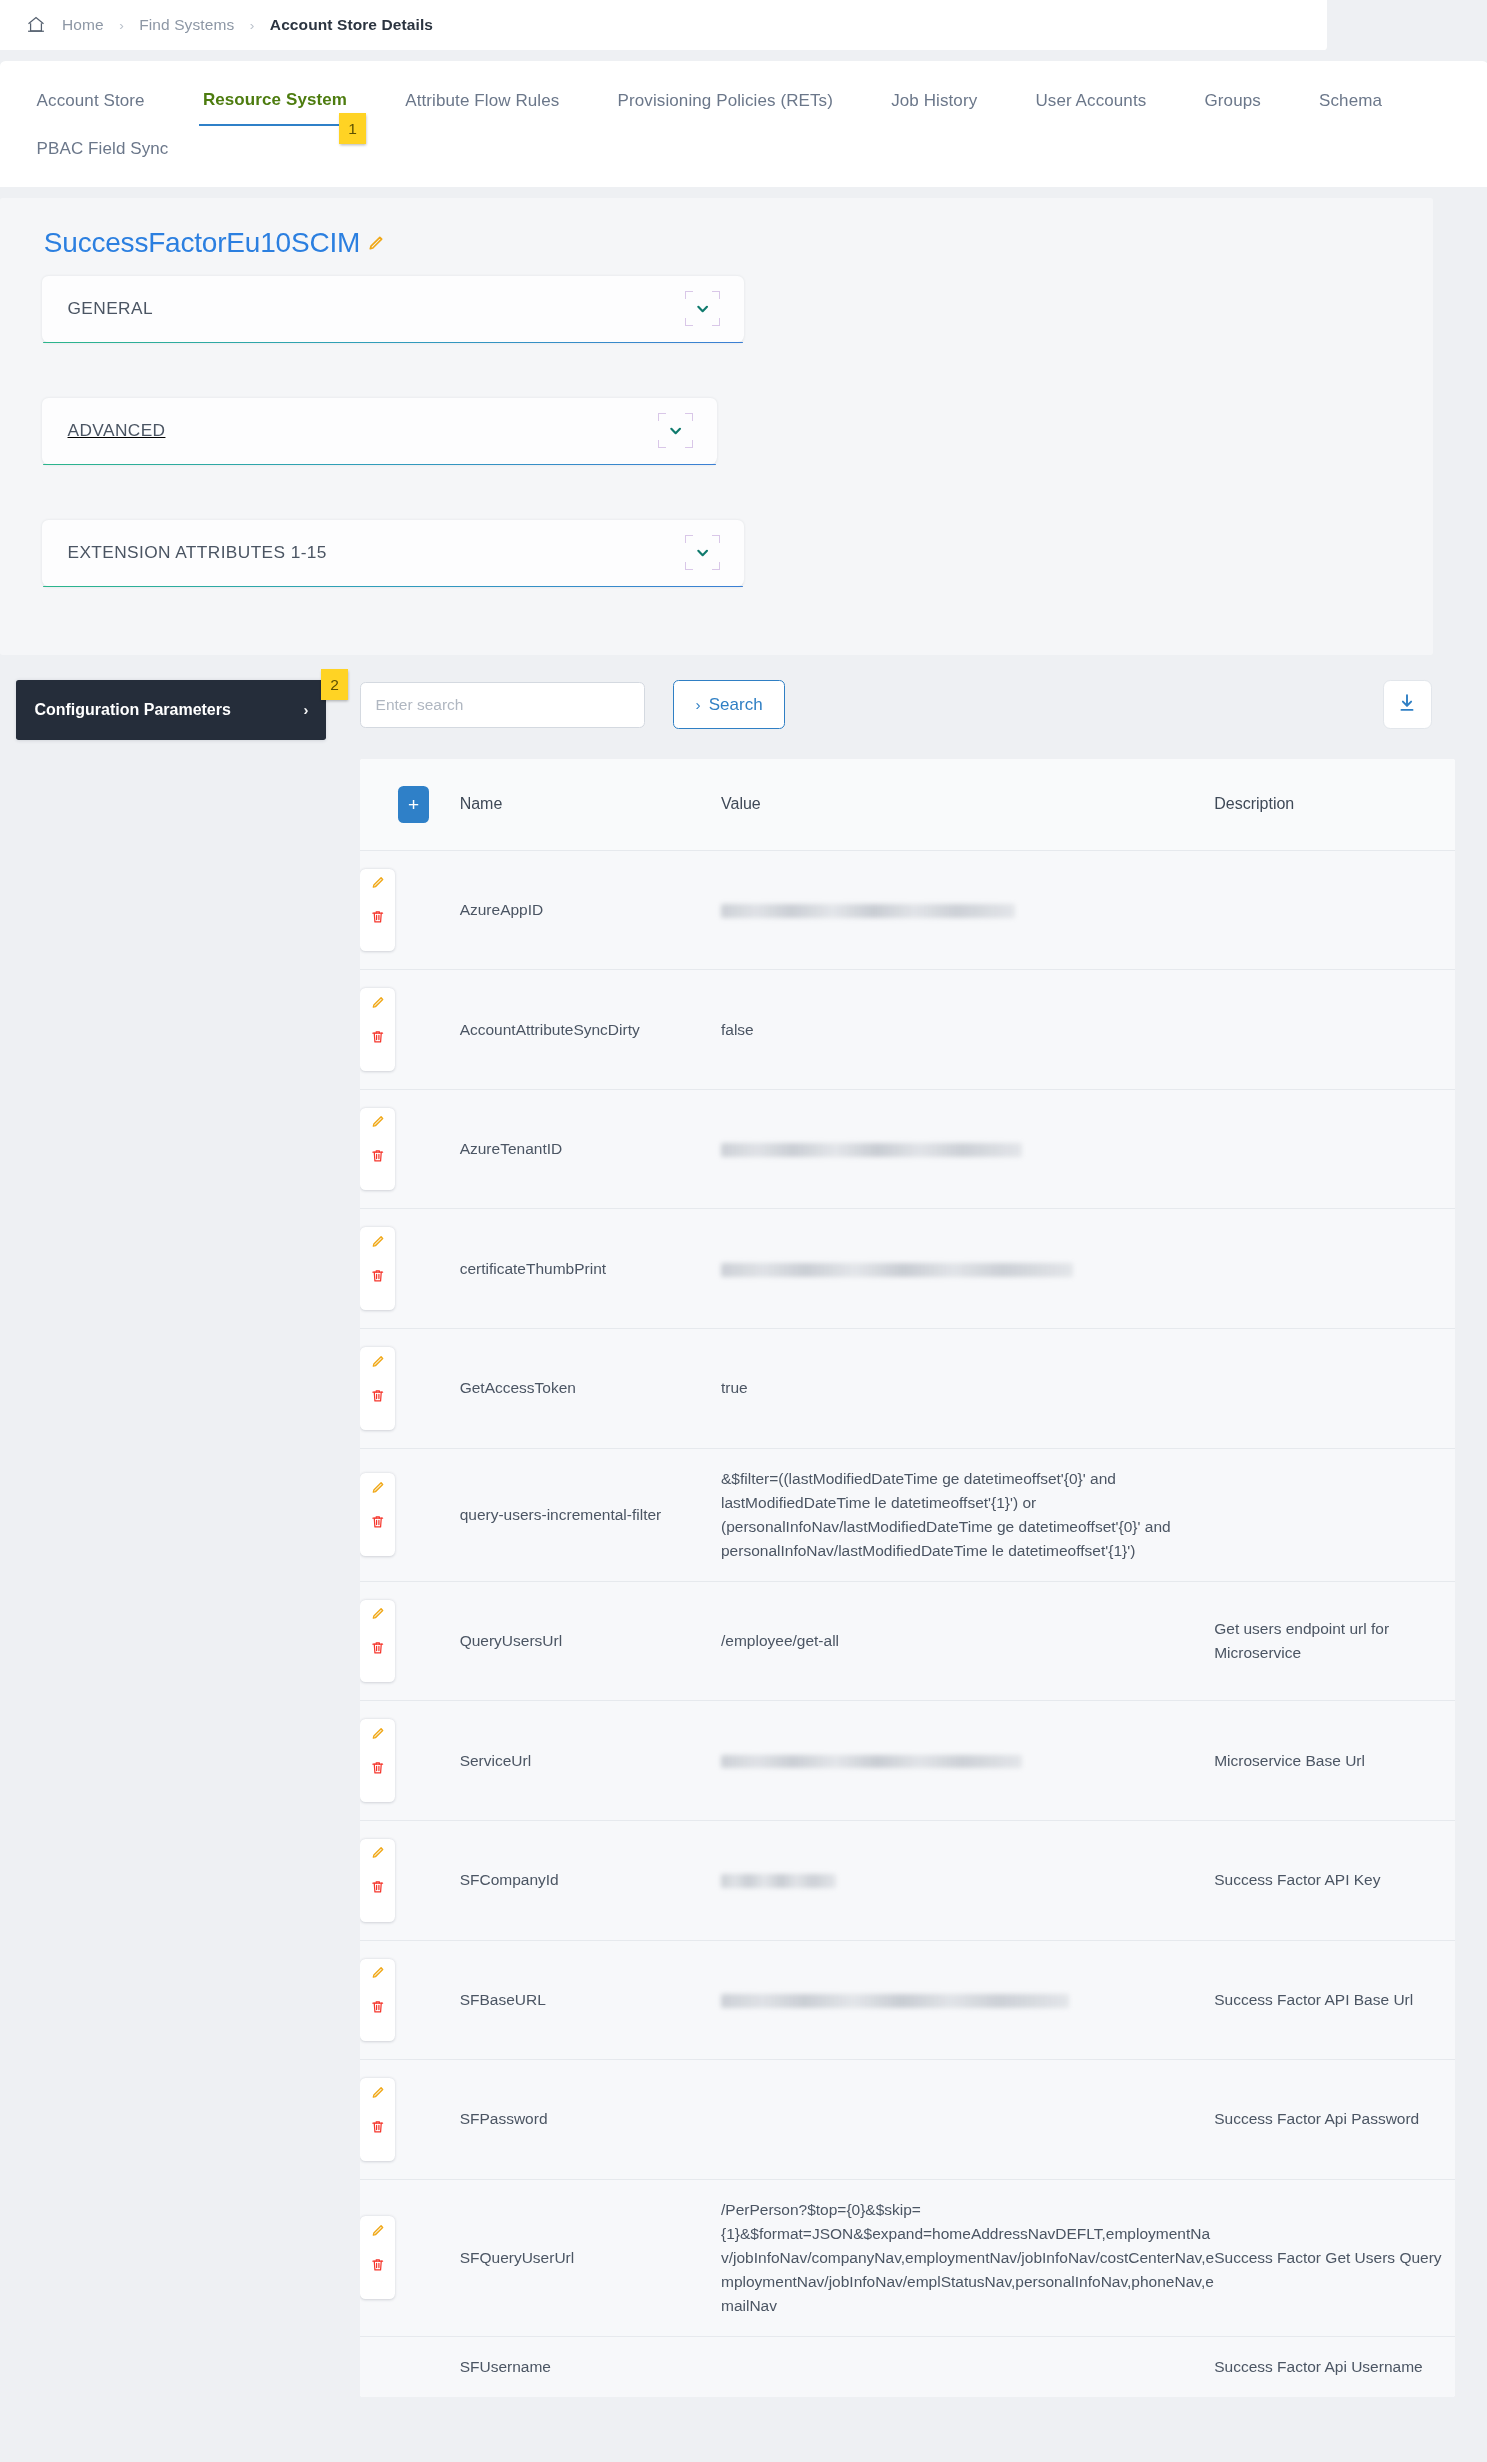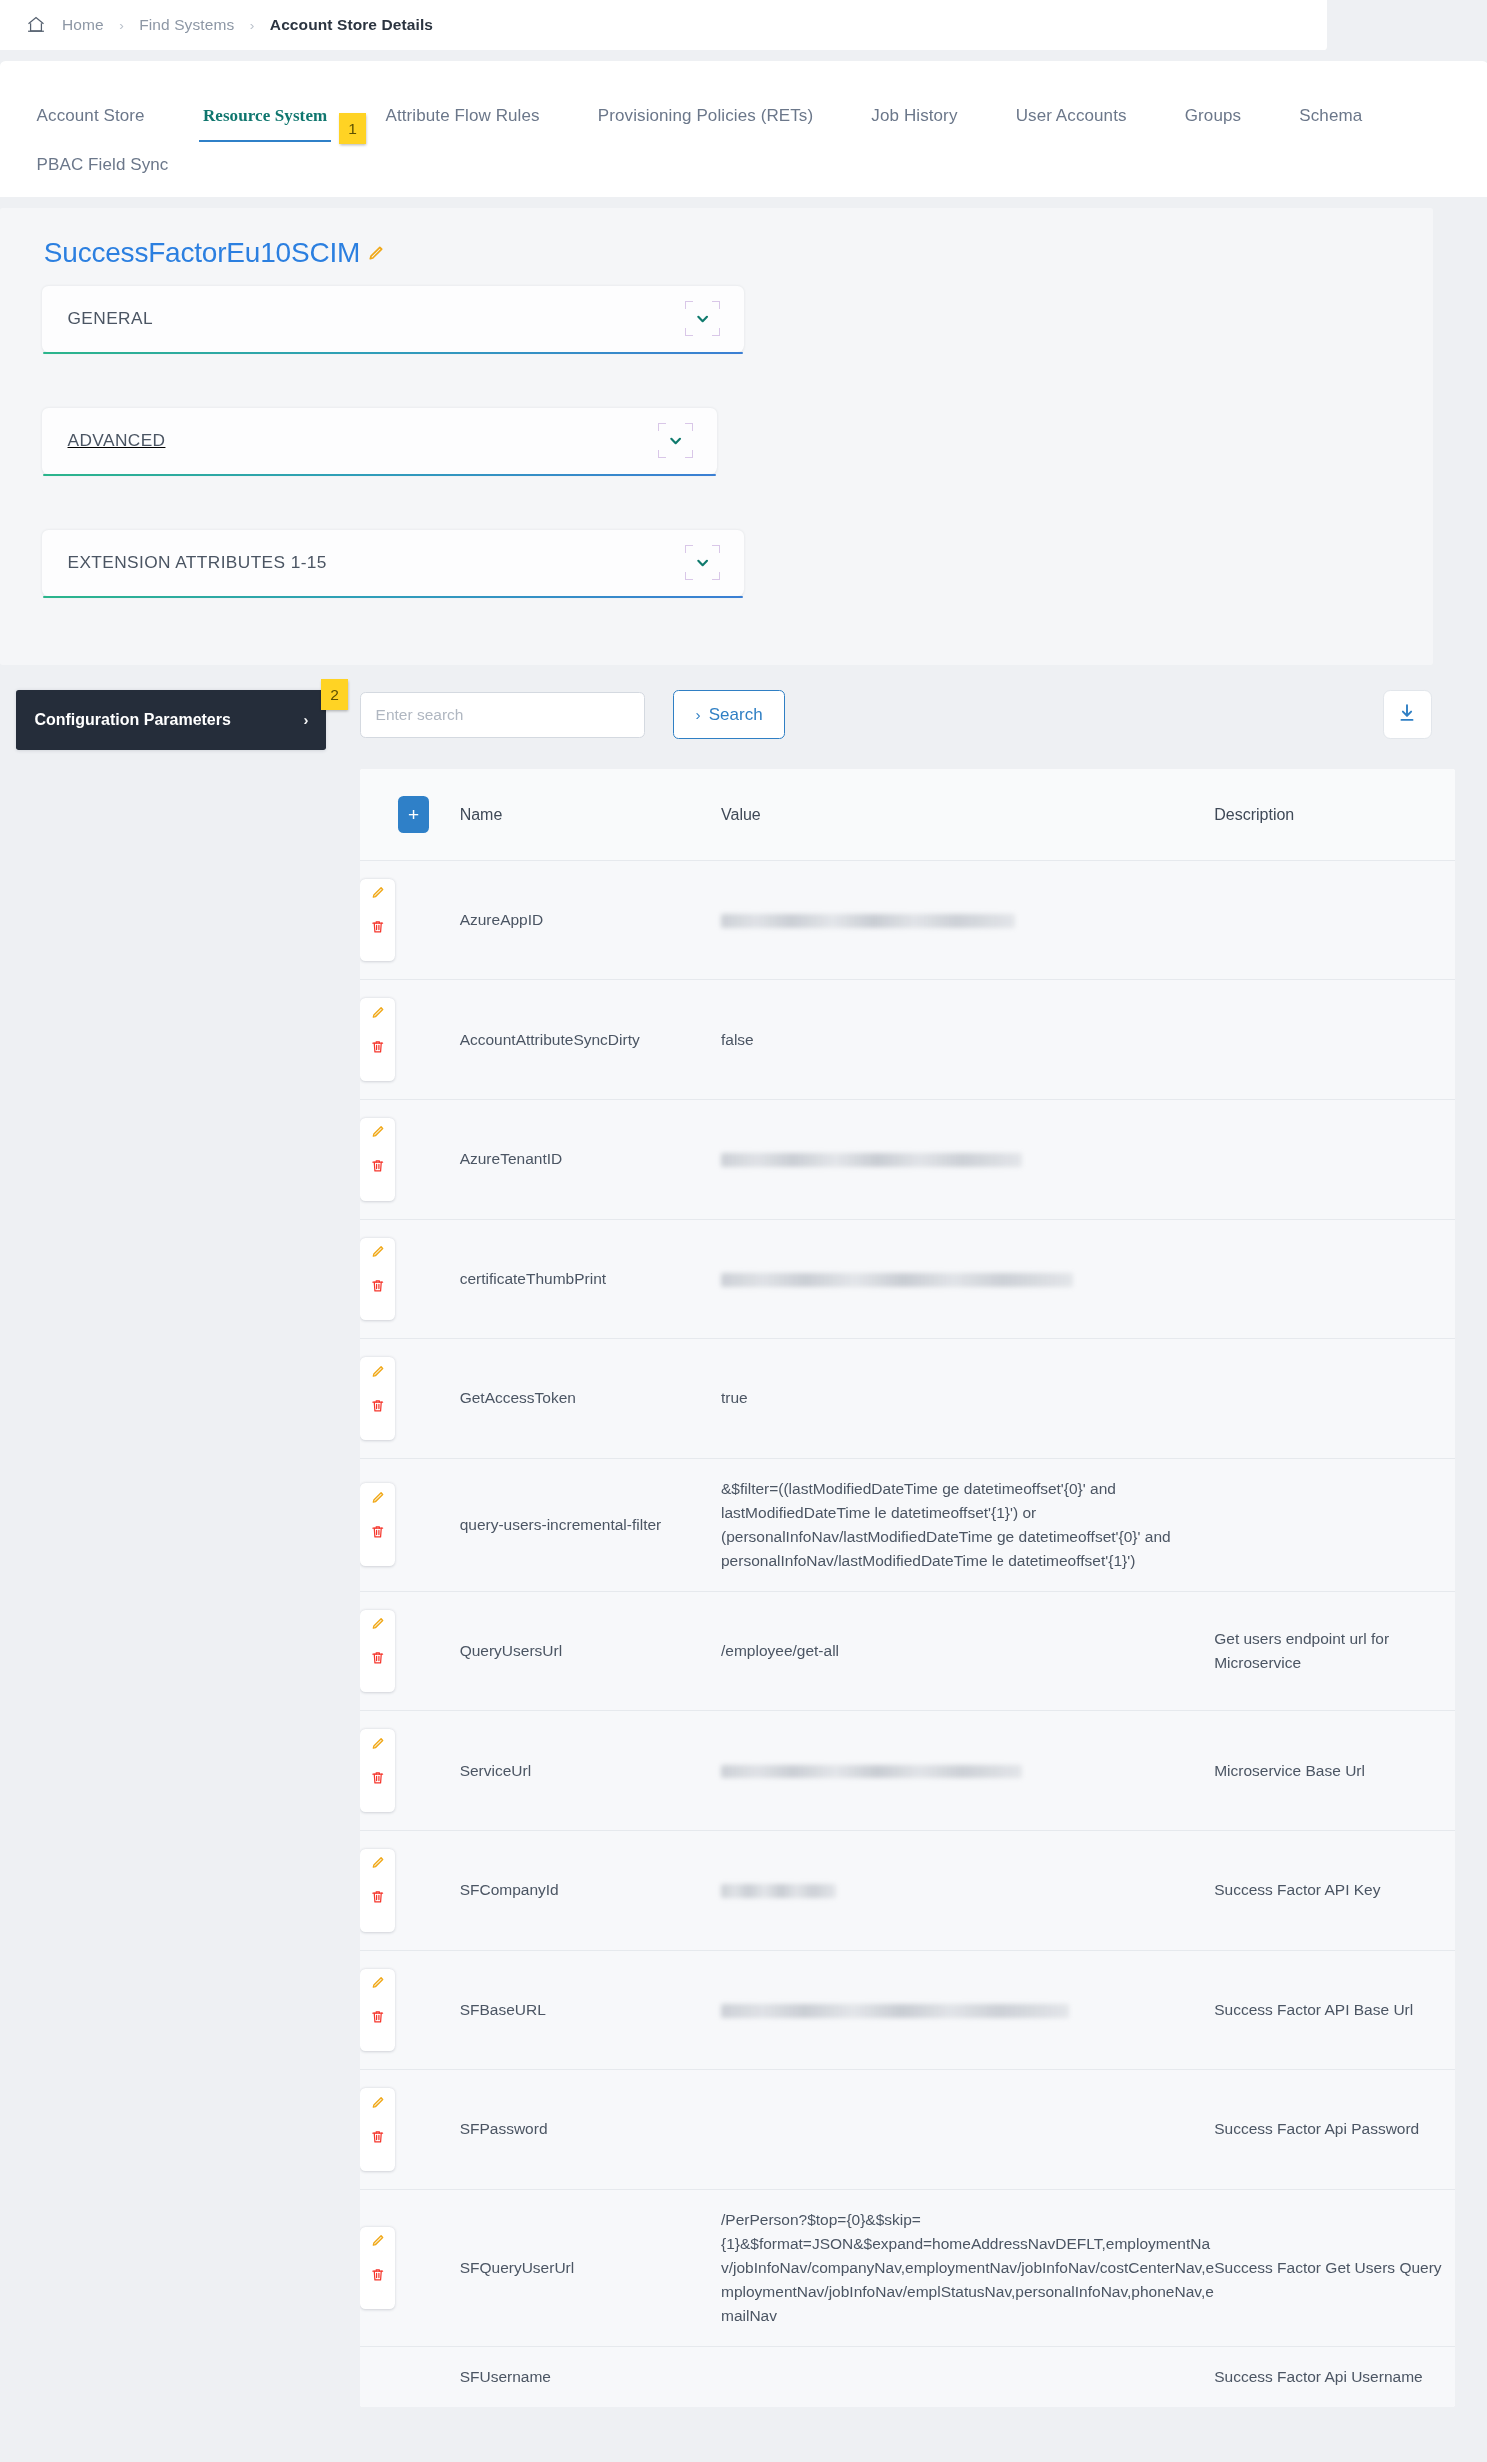--- a/index.html
+++ b/index.html
@@ -46,36 +46,35 @@
     margin-top: 11px;
     width: 1488px;
     border-radius: 5.5px 5.5px 0 0;
     padding: 0 33px;
     position: relative;
     min-height: 126px;
   }
   .tabs-row {
     display: flex;
     flex-wrap: wrap;
-    align-items: flex-start;
-    padding-top: 32px;
+    align-items: center;
+    padding-top: 16px;
   }
   .tab {
     font-size: 17px;
     color: #6b778a;
     padding: 12.8px 3.6px 14.6px 3.6px;
     margin-right: 51px;
     white-space: nowrap;
     letter-spacing: 0.1px;
   }
   .tab.selected {
-    color: #0f766e;
+    color: #4d7c0f;
     font-weight: bold;
     border-bottom: 2.7px solid #2f80c8;
-    font-family: Liberation Serif, serif;
   }
   .tabs-row-2 { display: flex; padding-bottom: 7.3px; }
 
   .marker {
     position: absolute;
     background: #ffd324;
     color: #5d5102;
     font-size: 15.5px;
     width: 27px;
     height: 31px;

